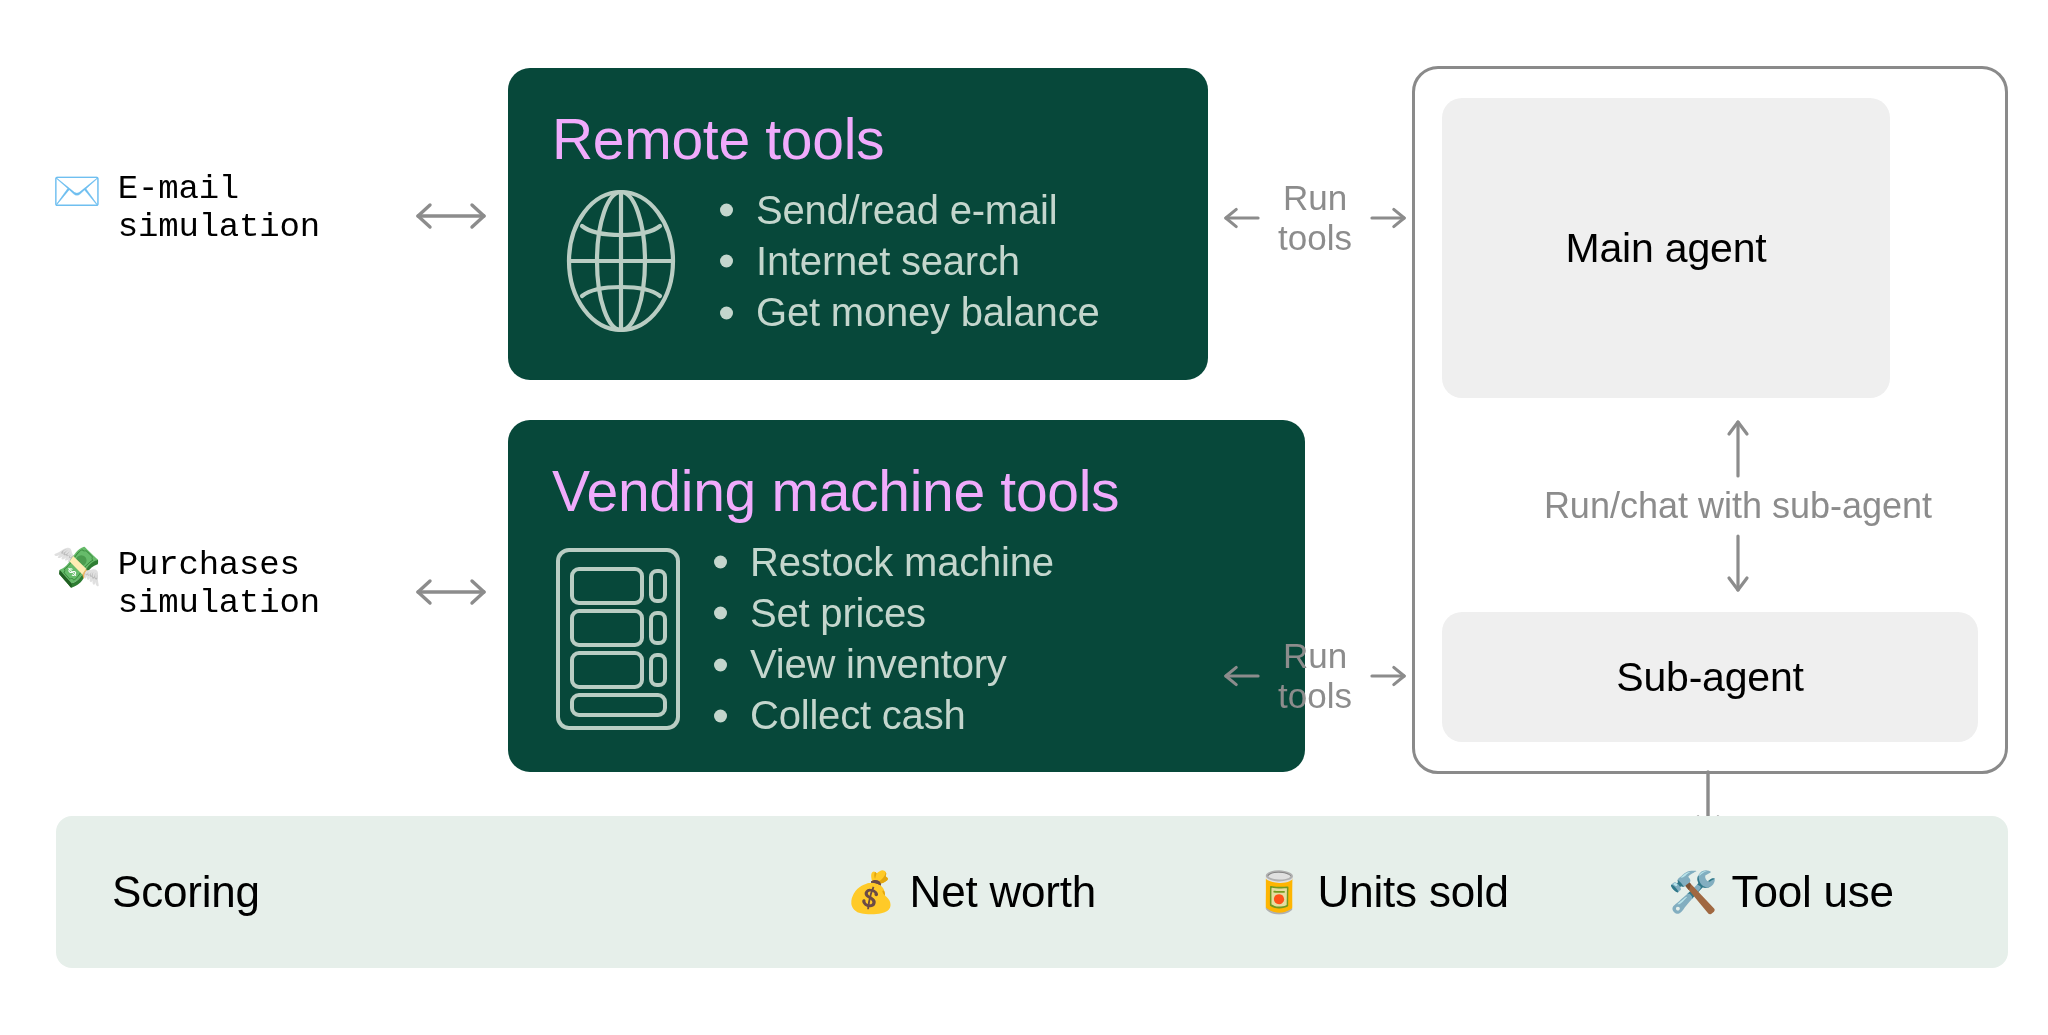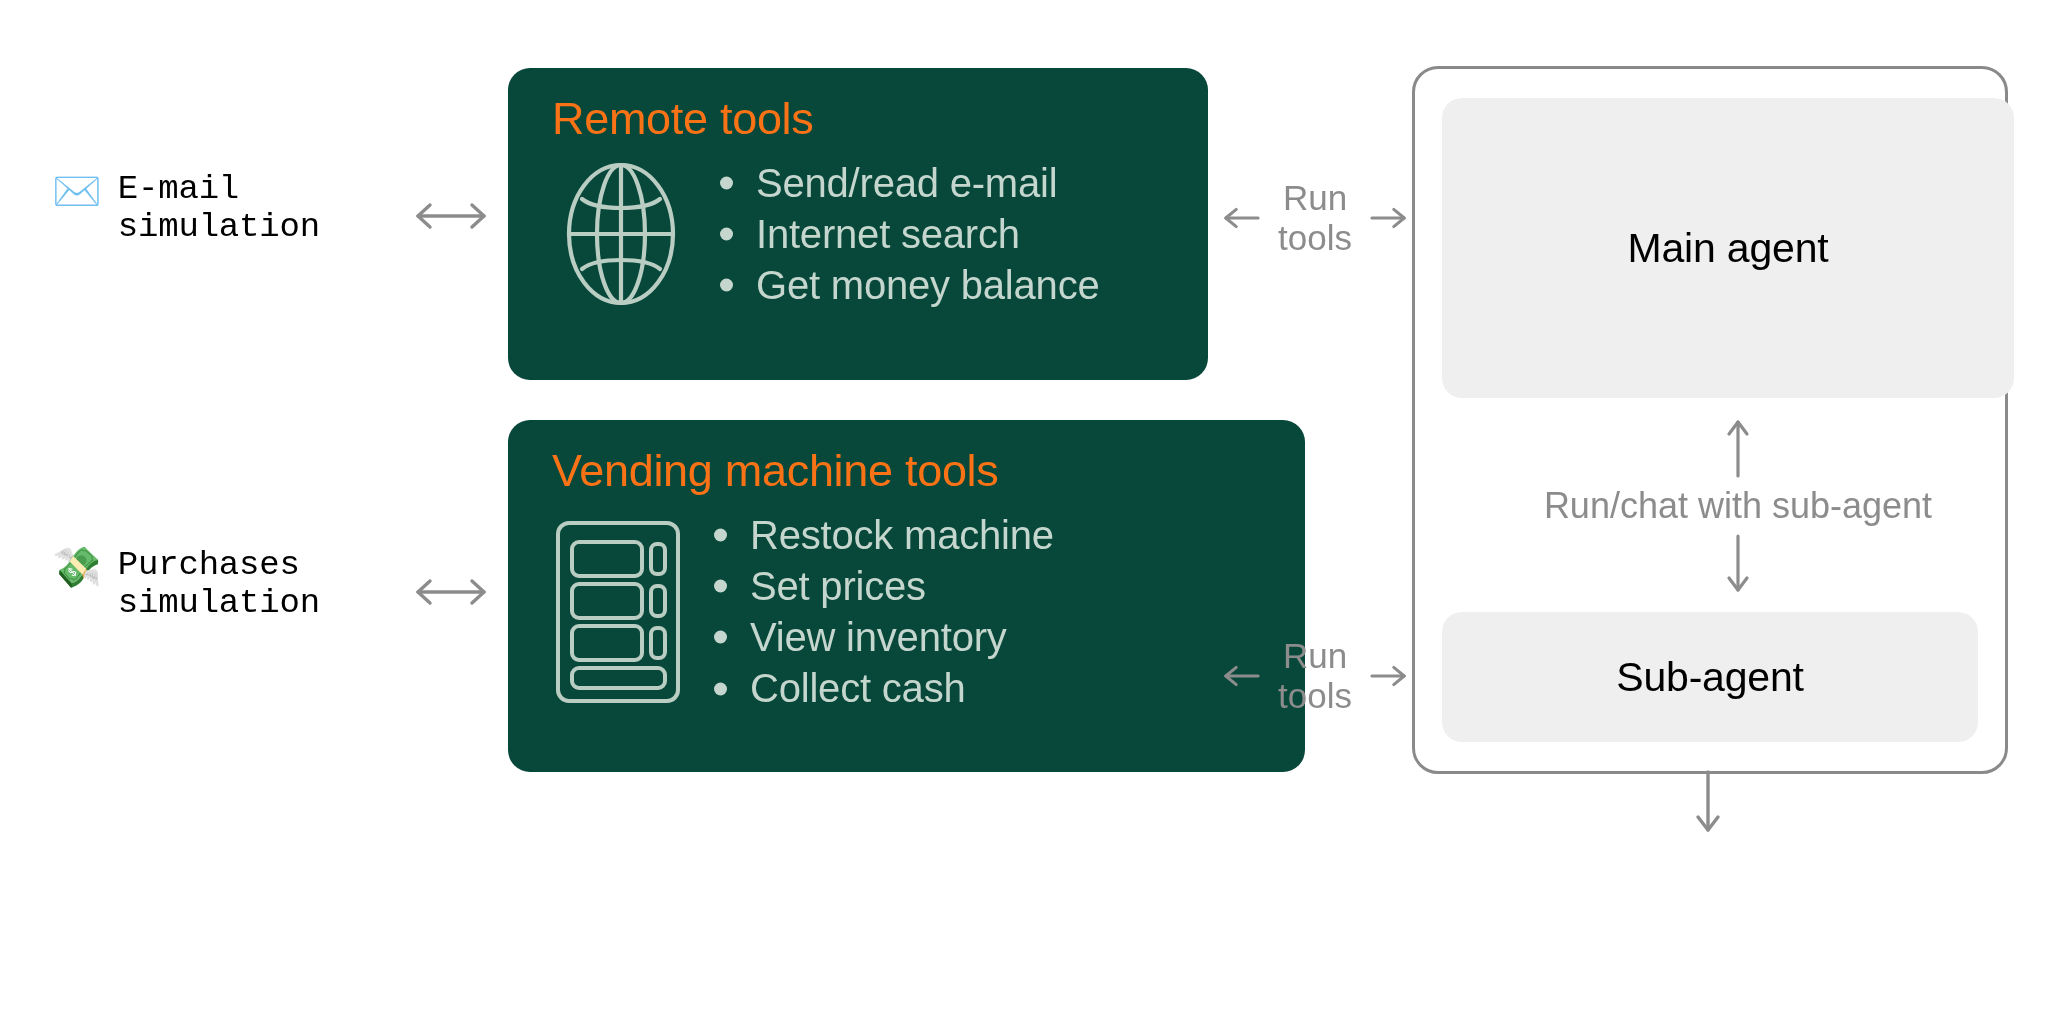--- a/index.html
+++ b/index.html
@@ -43,25 +43,25 @@
 
   
   .tool-card {
     position: absolute;
     background: #07483a;
     border-radius: 22px;
     box-sizing: border-box;
     padding: 26px 34px 26px 44px;
   }
   .tool-card-title {
-    color: #f97316;
-    font-size: 45px;
+    color: #f0abfc;
+    font-size: 57px;
     line-height: 1.1;
     letter-spacing: -0.3px;
-    margin: 0 0 14px 0;
+    margin: 14px 0 14px 0;
   }
   .tool-card-body {
     display: flex;
     align-items: center;
     gap: 24px;
   }
   .tool-icon {
     flex: 0 0 auto;
     display: block;
   }
@@ -287,21 +287,21 @@
     <svg width="40" height="26" viewBox="0 0 40 26">
       <g stroke="#8c8c8c" stroke-width="3.2" fill="none" stroke-linecap="round" stroke-linejoin="round">
         <line x1="2" y1="13" x2="36" y2="13"></line>
         <polyline points="25,4 36,13 25,22"></polyline>
       </g>
     </svg>
   </div>
 
   <div class="agent-panel" style="left:1412px; top:66px; width:596px; height:708px;"></div>
 
-  <div class="agent-box" style="left:1442px; top:98px; width:572px; height:300px;">
+  <div class="agent-box" style="left:1442px; top:98px; width:448px; height:300px;">
     <span>Main agent</span>
   </div>
 
   <div class="subagent-link" style="left:1412px; top:418px; width:652px;">
     <svg width="28" height="60" viewBox="0 0 28 60">
       <g stroke="#8c8c8c" stroke-width="3.2" fill="none" stroke-linecap="round" stroke-linejoin="round">
         <line x1="14" y1="58" x2="14" y2="4"></line>
         <polyline points="5,16 14,4 23,16"></polyline>
       </g>
     </svg>
@@ -318,14 +318,32 @@
     <span>Sub-agent</span>
   </div>
 
   <svg class="svg-abs" style="left:1694px; top:772px;" width="28" height="64" viewBox="0 0 28 64">
     <g stroke="#8c8c8c" stroke-width="3.4" fill="none" stroke-linecap="round" stroke-linejoin="round">
       <line x1="14" y1="0" x2="14" y2="58"></line>
       <polyline points="4,45 14,58 24,45"></polyline>
     </g>
   </svg>
 
+  <div class="scoring-bar" style="left:56px; top:816px; width:1952px; height:152px;">
+    <span class="scoring-title">Scoring</span>
+
+    <div class="score-metric" style="left:790px;">
+      <span class="score-emoji">💰</span>
+      <span>Net worth</span>
+    </div>
+
+    <div class="score-metric" style="left:1198px;">
+      <span class="score-emoji">🥫</span>
+      <span>Units sold</span>
+    </div>
+
+    <div class="score-metric" style="left:1612px;">
+      <span class="score-emoji">🛠️</span>
+      <span>Tool use</span>
+    </div>
+  </div>
 
 </div>
 
 </body></html>

